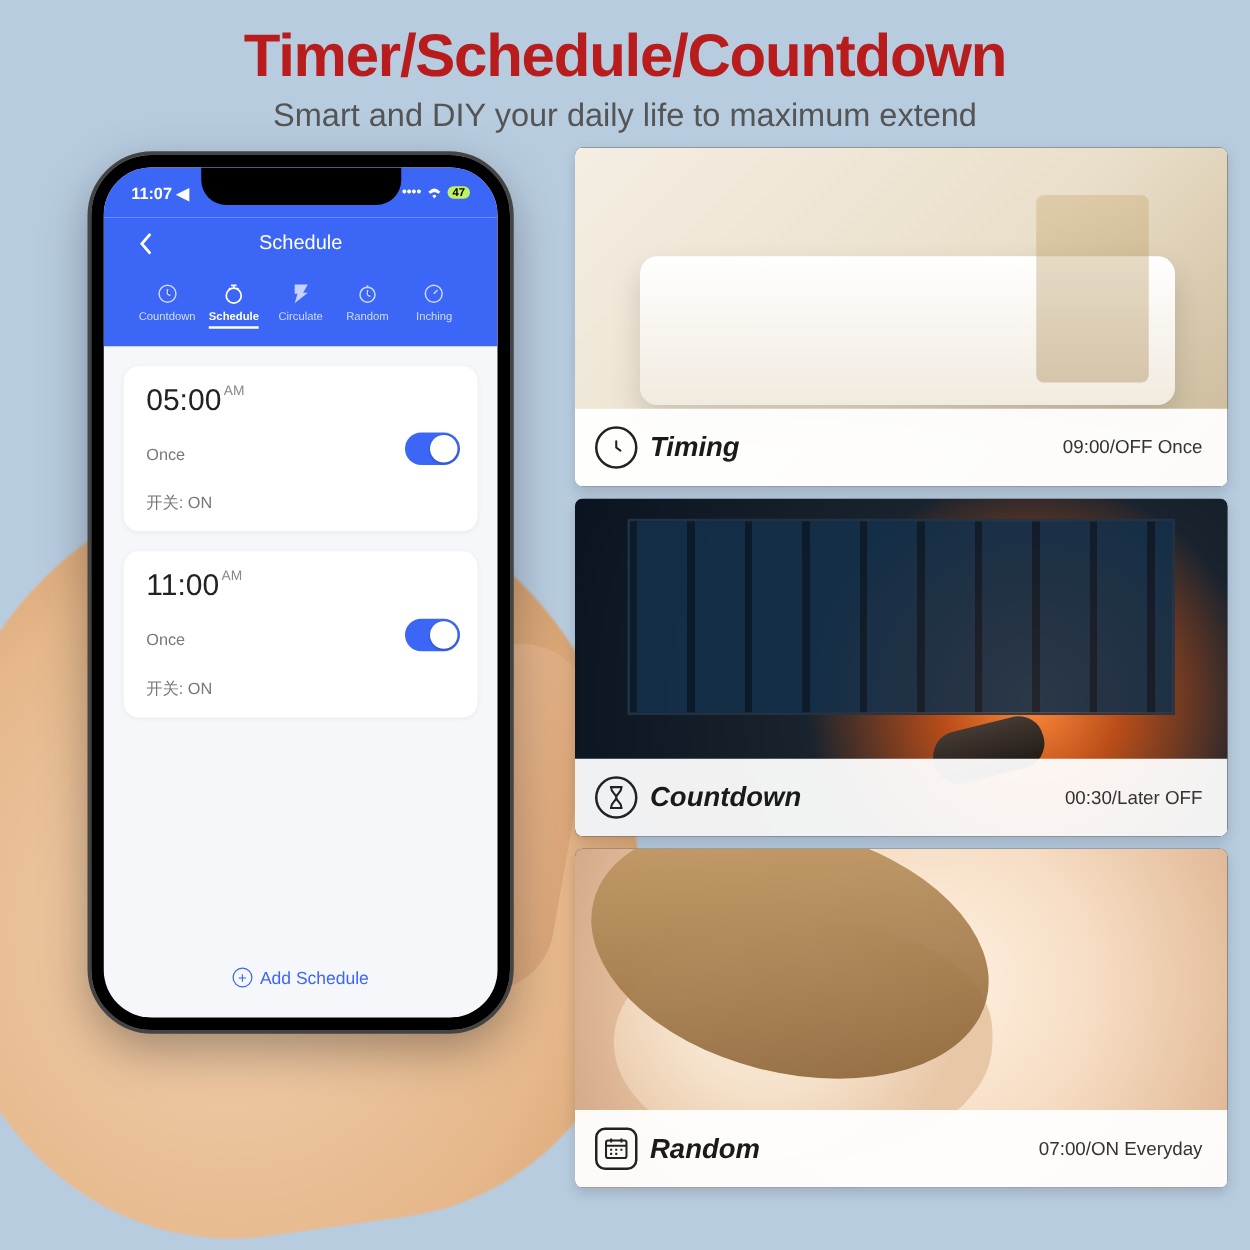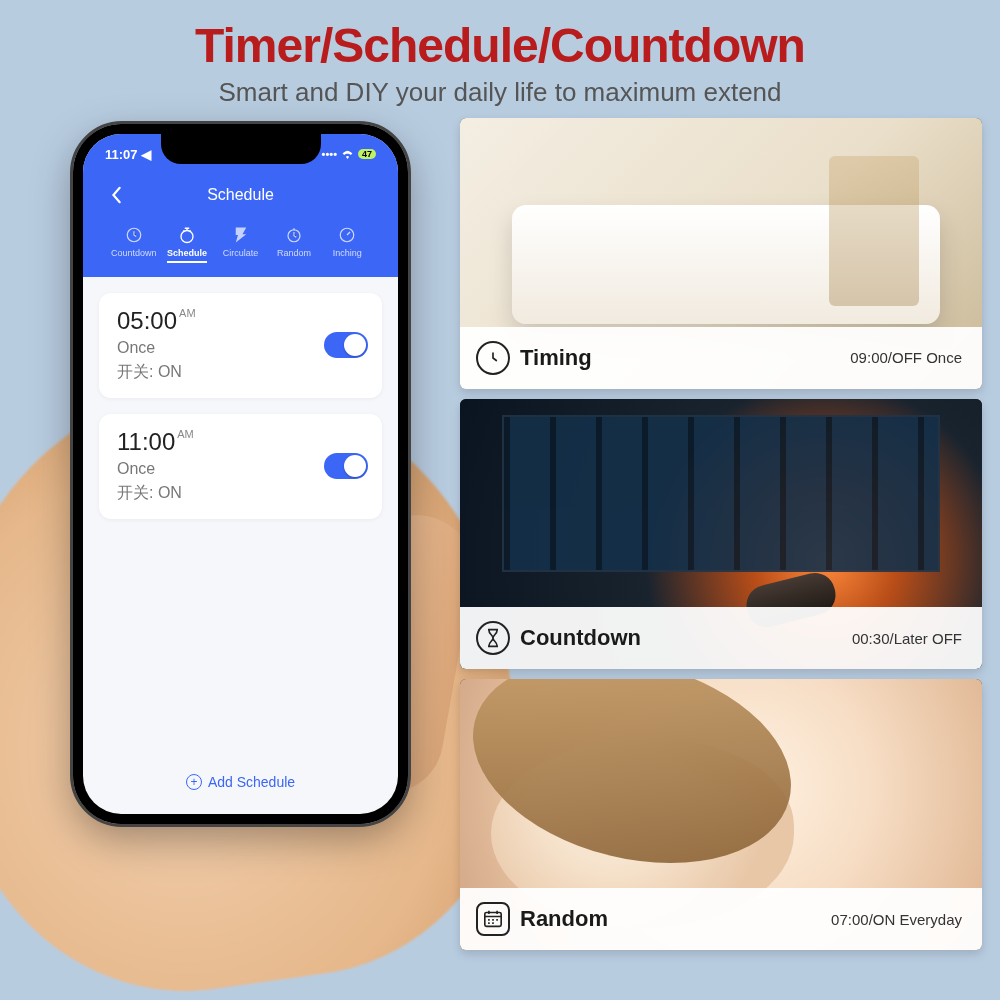--- a/index.html
+++ b/index.html
@@ -49,21 +49,21 @@
   .tab .ticon { height:22px; display:flex; align-items:center; justify-content:center; }
   .tab .tlbl  { margin-top:2px; }
   .tab.on .tlbl { border-bottom:2px solid #fff; padding-bottom:3px; display:inline-block; }
 
   
   .list { padding:16px 16px; }
   .card { background:#fff; border-radius:12px; padding:14px 14px 14px 18px; margin-bottom:16px;
           display:flex; align-items:center; justify-content:space-between; box-shadow:0 1px 4px rgba(0,0,0,.05); }
   .time { font-size:24px; font-weight:500; color:#222; }
   .time small { font-size:11px; color:#888; margin-left:2px; vertical-align:top; }
-  .meta { font-size:16px; color:#777; line-height:1.4; margin-top:2px; }
+  .meta { font-size:13px; color:#777; line-height:1.4; margin-top:20px; }
   .toggle { width:44px; height:26px; background:#3b66f6; border-radius:13px; position:relative; }
   .toggle::after { content:""; position:absolute; top:2px; right:2px; width:22px; height:22px;
                    background:#fff; border-radius:50%; box-shadow:0 1px 2px rgba(0,0,0,.25); }
 
   .addrow { position:absolute; bottom:24px; left:0; right:0; text-align:center;
             color:#3b66f6; font-size:14px; font-weight:500; display:flex; gap:6px; justify-content:center; align-items:center;}
   .plus { width:16px; height:16px; border:1.5px solid #3b66f6; border-radius:50%;
           display:inline-flex; align-items:center; justify-content:center; font-size:12px; line-height:1;}
 
   
@@ -87,21 +87,21 @@
   .t-sleep { background:radial-gradient(circle at 55% 40%, #fff2e2 0%, #f6dcc3 40%, #e6c1a0 70%, #cfa383 100%); }
   .t-sleep::before { content:""; position:absolute; left:6%; top:22%; width:58%; height:70%;
                      background:radial-gradient(circle at 40% 30%, #f7e4ce 30%, #e8c7a7 70%);
                      border-radius:50% 46% 50% 50%; }
   .t-sleep::after { content:""; position:absolute; left:2%; top:-6%; width:62%; height:72%;
                     background:linear-gradient(160deg,#caa06b 0%,#8b6336 90%); border-radius:50%;
                     transform:rotate(14deg); opacity:.9; }
 
   .strip { position:relative; z-index:5; background:rgba(255,255,255,.94); height:62px;
            display:flex; align-items:center; justify-content:space-between; padding:0 20px 0 16px; }
-  .strip .l { display:flex; align-items:center; gap:10px; }
+  .strip .l { display:flex; align-items:center; gap:10px;font-style:italic; }
   .strip .l .sicon { width:34px; height:34px; border:2.2px solid #222; border-radius:50%;
                      display:flex; align-items:center; justify-content:center; }
   .strip .ttl2 { font-size:22px; font-weight:700; color:#1a1a1a; }
   .strip .val { font-size:15px; font-weight:500; color:#333; }
 
   svg { display:block; }
 </style>
 </head>
 <body>
 

